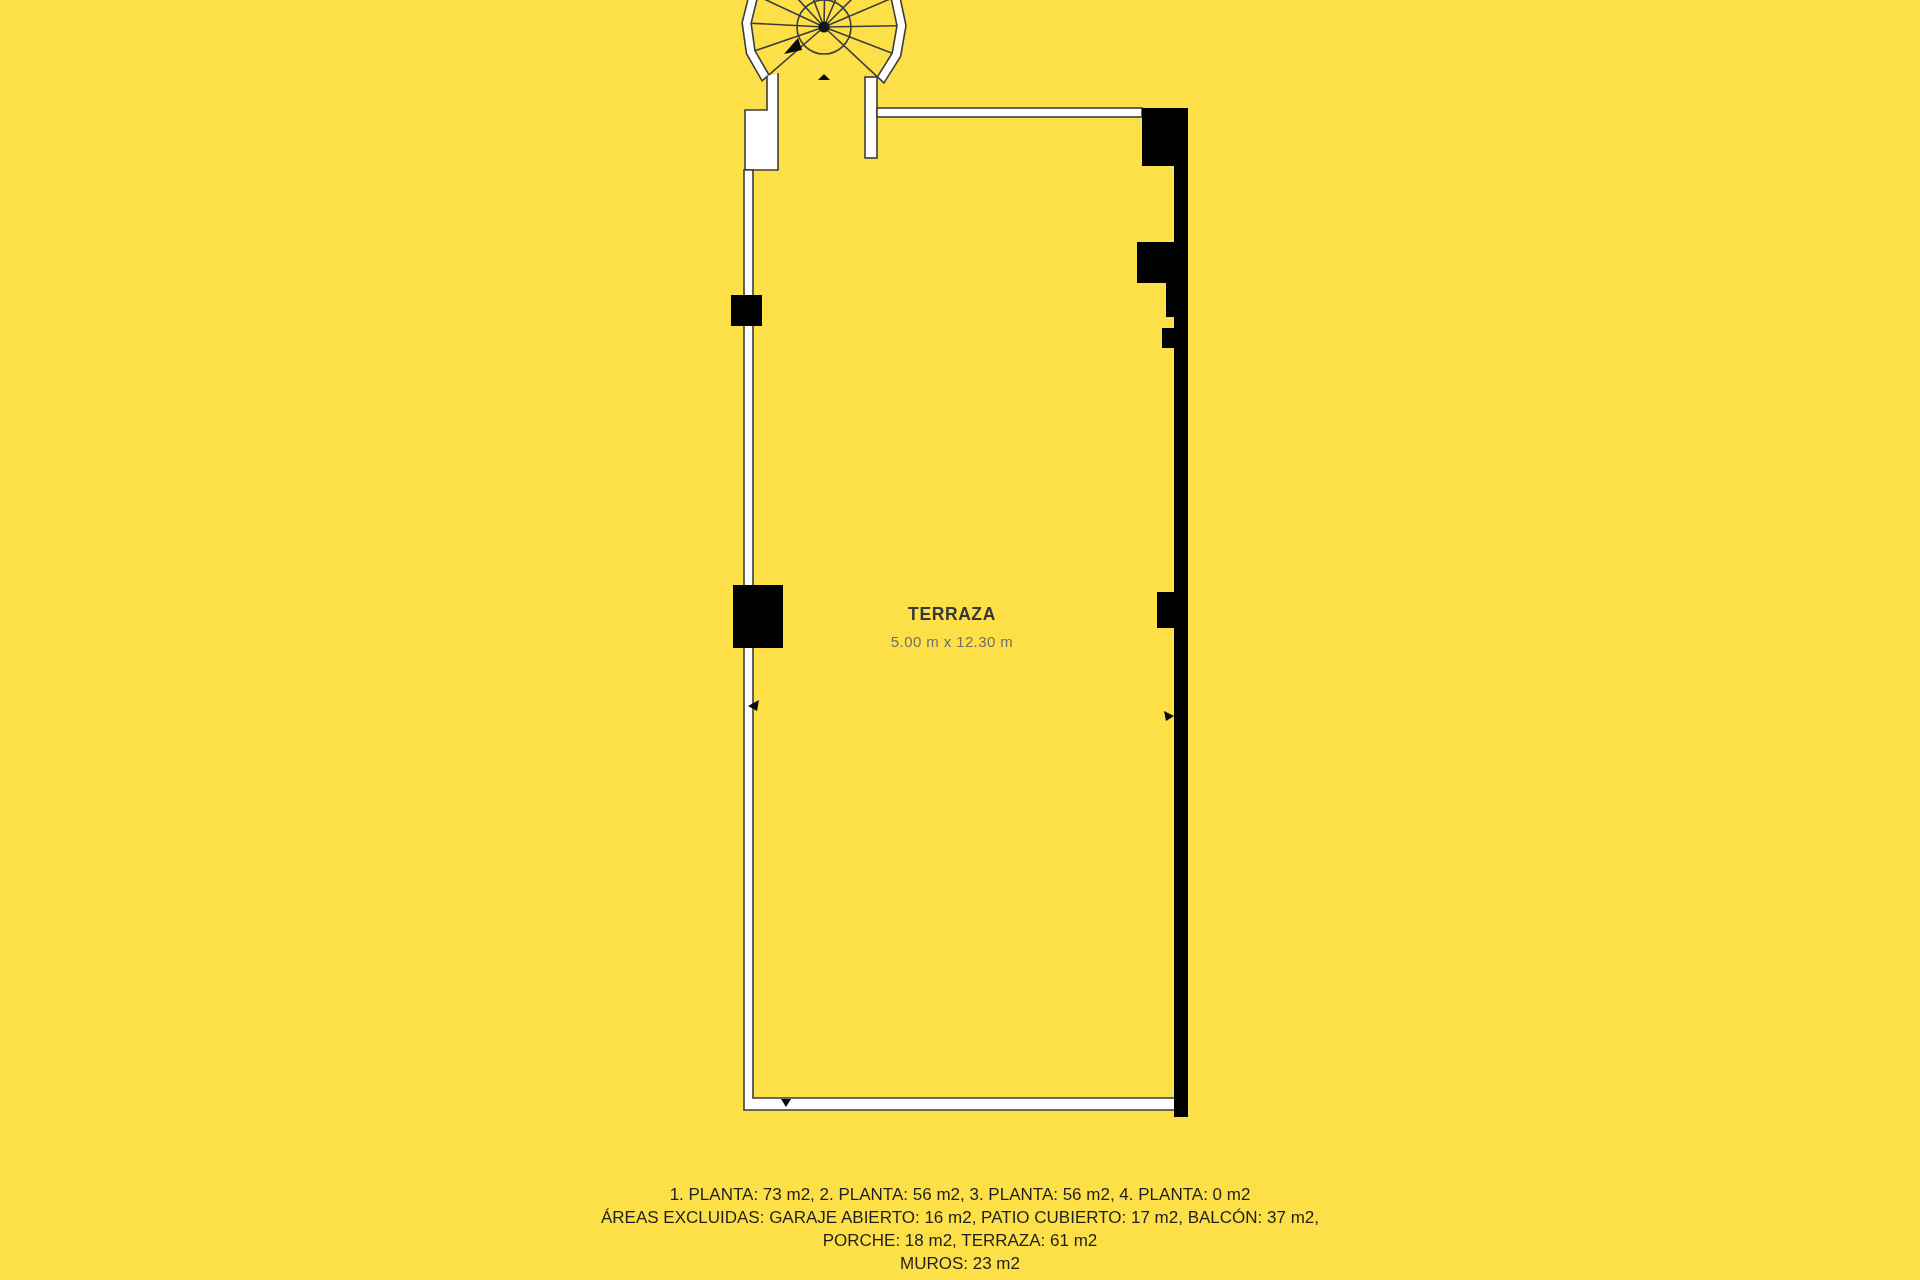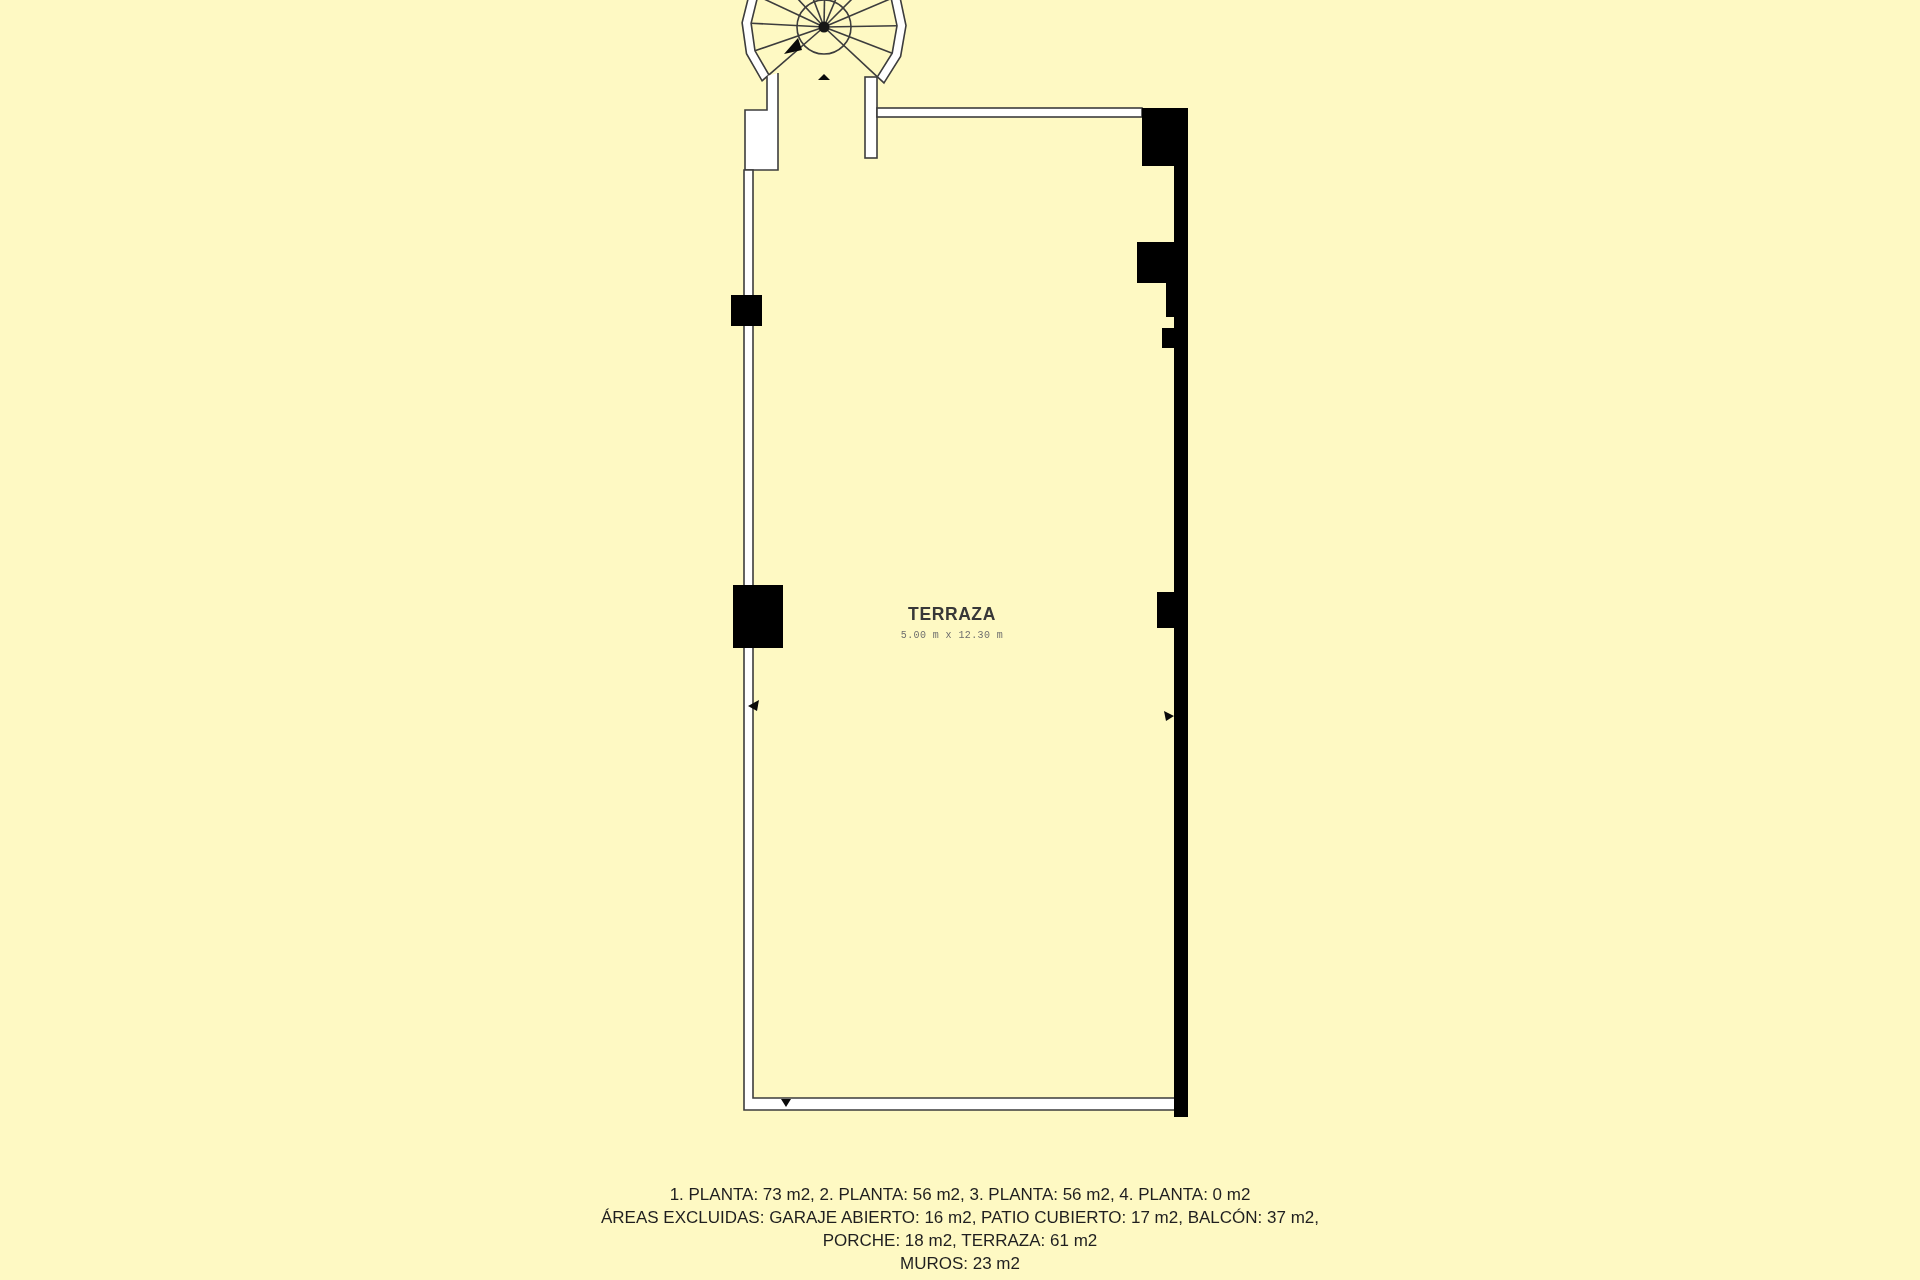--- a/index.html
+++ b/index.html
@@ -8,21 +8,21 @@
     width: 1920px;
     height: 1280px;
     overflow: hidden;
     background: #ffffff;
     font-family: "Liberation Sans", "DejaVu Sans", sans-serif;
   }
   .stage {
     position: relative;
     width: 1920px;
     height: 1280px;
-    background: #fef9c3;
+    background: #fde047;
   }
   .plan-svg {
     position: absolute;
     left: 0;
     top: 0;
   }
   .room-label-block {
     position: absolute;
     left: 802px;
     top: 604px;
@@ -31,27 +31,26 @@
     pointer-events: none;
   }
   .room-name {
     font-size: 17.5px;
     font-weight: 600;
     letter-spacing: 0.6px;
     color: #383838;
     line-height: 20px;
   }
   .room-dims {
-    font-size: 10px;
+    font-size: 15px;
     font-weight: 400;
     letter-spacing: 0.4px;
     color: #6e6e6e;
     line-height: 20px;
-    margin-top: 2px;
-    font-family: Liberation Mono, monospace;
+    margin-top: 8px;
   }
   .summary-block {
     position: absolute;
     left: 0;
     top: 1183px;
     width: 1920px;
     text-align: center;
     color: #1f1f1f;
   }
   .summary-total {

